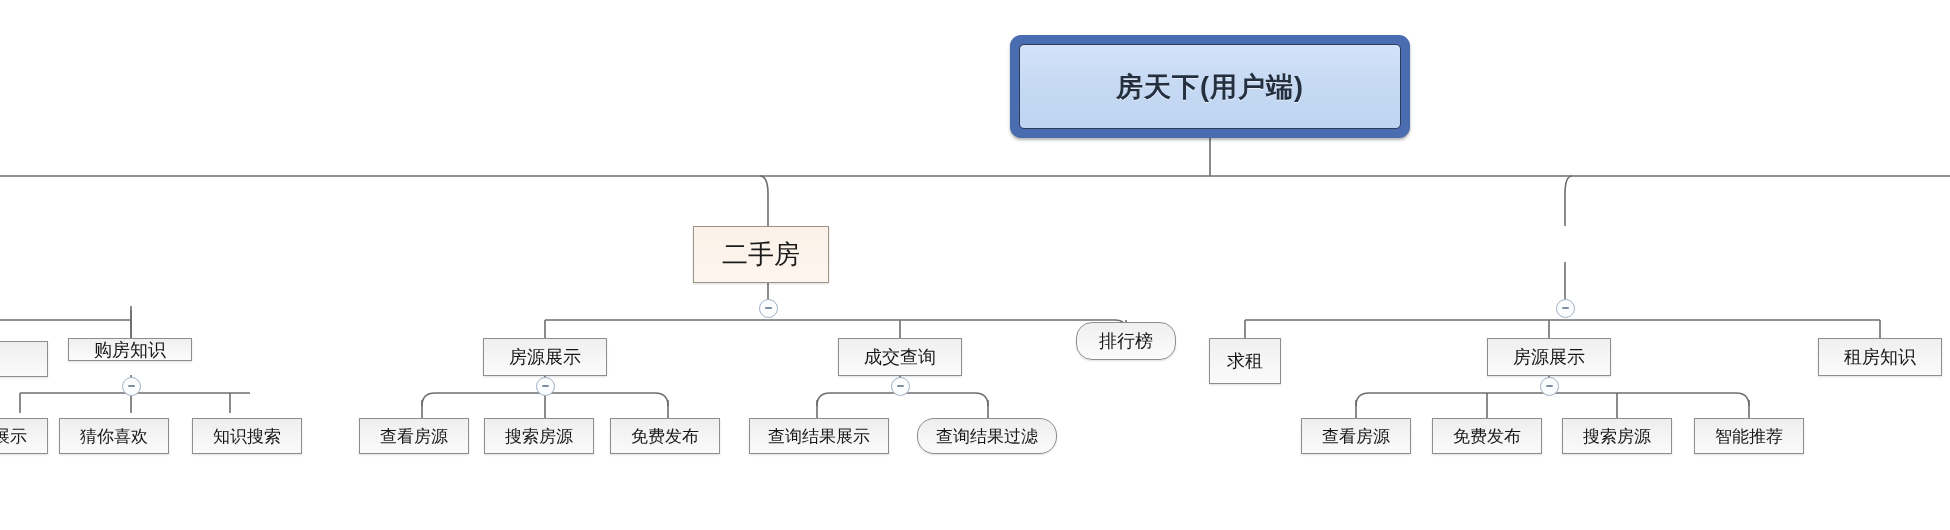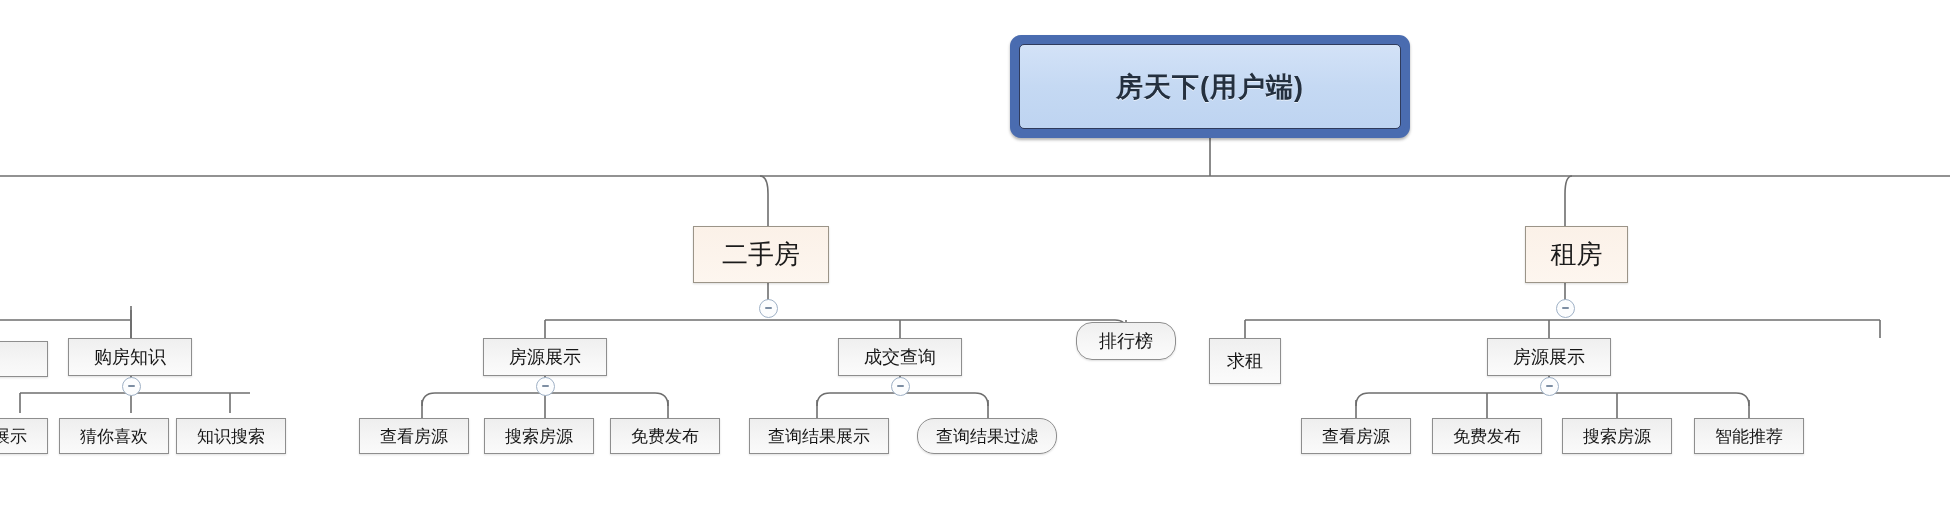--- a/index.html
+++ b/index.html
@@ -176,28 +176,25 @@
     </div>
   </div>
 
   <div class="node lvl2" style="left:693px; top:218px; width:136px; height:57px;">
     <span class="label">二手房</span>
   </div>
   <div class="toggle" style="left:768px; top:300px;">
     <span class="bar"></span>
   </div>
 
-  <div class="node lvl2" style="left:1525px; top:218px; width:103px; height:57px;">
-    <span class="label">租房</span>
-  </div>
   <div class="toggle" style="left:1565px; top:300px;">
     <span class="bar"></span>
   </div>
 
-  <div class="node lvl3" style="left:68px; top:330px; width:124px; height:38px;">
+  <div class="node lvl3" style="left:68px; top:330px; width:124px; height:23px;">
     <span class="label">购房知识</span>
   </div>
   <div class="toggle" style="left:131px; top:378px;">
     <span class="bar"></span>
   </div>
 
   <div class="node lvl3" style="left:483px; top:330px; width:124px; height:38px;">
     <span class="label">房源展示</span>
   </div>
   <div class="toggle" style="left:545px; top:378px;">
@@ -219,32 +216,35 @@
     <span class="label">求租</span>
   </div>
 
   <div class="node lvl3" style="left:1487px; top:330px; width:124px; height:38px;">
     <span class="label">房源展示</span>
   </div>
   <div class="toggle" style="left:1549px; top:378px;">
     <span class="bar"></span>
   </div>
 
+  <div class="node lvl3" style="left:1818px; top:330px; width:124px; height:38px;">
+    <span class="label">租房知识</span>
+  </div>
 
   <div class="node lvl4" style="left:-28px; top:333px; width:76px; height:36px; top:333px;"></div>
 
   <div class="node lvl4" style="left:-28px; top:410px; width:76px; height:36px;">
     <span class="label">展示</span>
   </div>
 
   <div class="node lvl4" style="left:59px; top:410px; width:110px; height:36px;justify-content:center;">
     <span class="label">猜你喜欢</span>
   </div>
 
-  <div class="node lvl4" style="left:176px; top:410px; width:110px; height:36px;">
+  <div class="node lvl4" style="left:192px; top:410px; width:110px; height:36px;">
     <span class="label">知识搜索</span>
   </div>
 
   <div class="node lvl4" style="left:359px; top:410px; width:110px; height:36px;">
     <span class="label">查看房源</span>
   </div>
 
   <div class="node lvl4" style="left:484px; top:410px; width:110px; height:36px;">
     <span class="label">搜索房源</span>
   </div>

